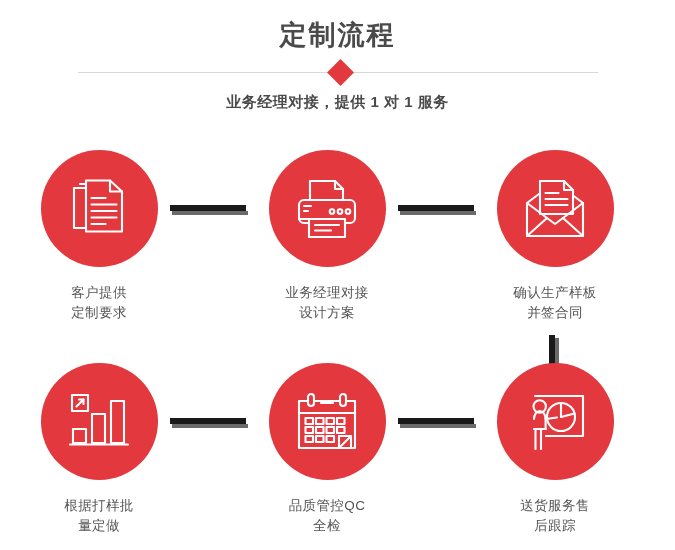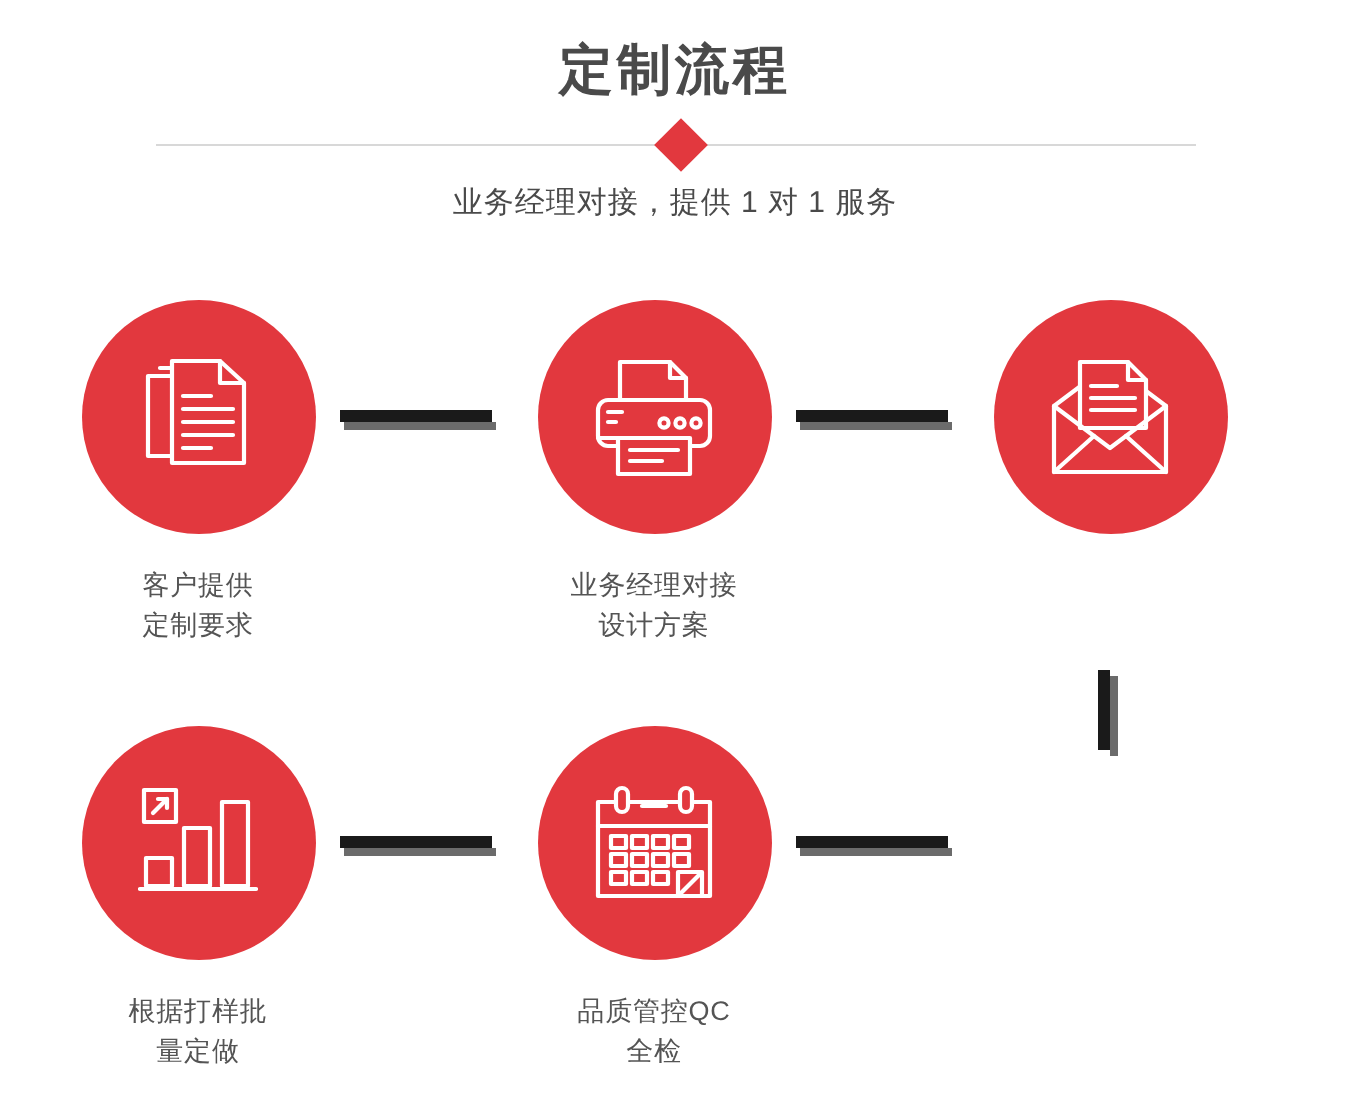--- a/index.html
+++ b/index.html
@@ -63,20 +63,21 @@
   .page-subtitle {
     position: absolute;
     top: 91px;
     left: 0;
     width: 675px;
     text-align: center;
     font-size: 15px;
     color: #4a4a4a;
     letter-spacing: 0.5px;
     line-height: 22px;
+    font-weight: bold;
   }
 
   
   .flow {
     position: absolute;
     left: 0;
     top: 150px;
     width: 675px;
     height: 400px;
   }
@@ -249,20 +250,22 @@
           <path d="M41 2 v9 h9"></path>
           <path d="M22.5 14 h13"></path>
           <path d="M22.5 20 h22"></path>
           <path d="M22.5 26 h22"></path>
           <path d="M4 24 L32 45 L60 24"></path>
           <path d="M4 57 L24 39"></path>
           <path d="M60 57 L40 39"></path>
         </svg>
       </span>
     </div>
+    <div class="step-label">确认生产样板
+并签合同</div>
   </div>
 
   <div class="step step-r2 step-c2">
     <div class="circle">
       <span>
         <svg width="62" height="60" viewBox="0 0 62 60" fill="none" stroke="#ffffff" stroke-width="2.1" stroke-linejoin="round" stroke-linecap="round">
           <path d="M3 9 h56 v47 H3 Z" fill="#e2383e"></path>
           <path d="M3 21 h56"></path>
           <rect x="12" y="2" width="6" height="12" rx="3" fill="#e2383e"></rect>
           <rect x="44" y="2" width="6" height="12" rx="3" fill="#e2383e"></rect>
@@ -298,14 +301,34 @@
           <rect x="23" y="21" width="13" height="29"></rect>
           <rect x="42" y="8" width="13" height="42"></rect>
           <path d="M1 51.5 h58"></path>
         </svg>
       </span>
     </div>
     <div class="step-label">根据打样批
 量定做</div>
   </div>
 
+  <div class="step step-r2 step-c3">
+    <div class="circle">
+      <span>
+        <svg width="62" height="62" viewBox="0 0 62 62" fill="none" stroke="#ffffff" stroke-width="2.1" stroke-linejoin="round" stroke-linecap="round">
+          <path d="M11 5 h48 v40 H22"></path>
+          <circle cx="37" cy="26" r="14" fill="#e2383e"></circle>
+          <path d="M37 26 V12"></path>
+          <path d="M37 26 L50.5 22.5"></path>
+          <path d="M9.5 15.5 a6.2 6.2 0 1 1 12.4 0 a6.2 6.2 0 1 1 -12.4 0" fill="#e2383e"></path>
+          <path d="M10 28 a5.8 8 0 0 1 11.6 0 v10"></path>
+          <path d="M21.6 28 L33 26.5"></path>
+          <path d="M11.5 38 v20"></path>
+          <path d="M17 38 v20"></path>
+          <path d="M10 38 h12"></path>
+        </svg>
+      </span>
+    </div>
+    <div class="step-label">送货服务售
+后跟踪</div>
+  </div>
 
 </div>
 
 </body></html>

